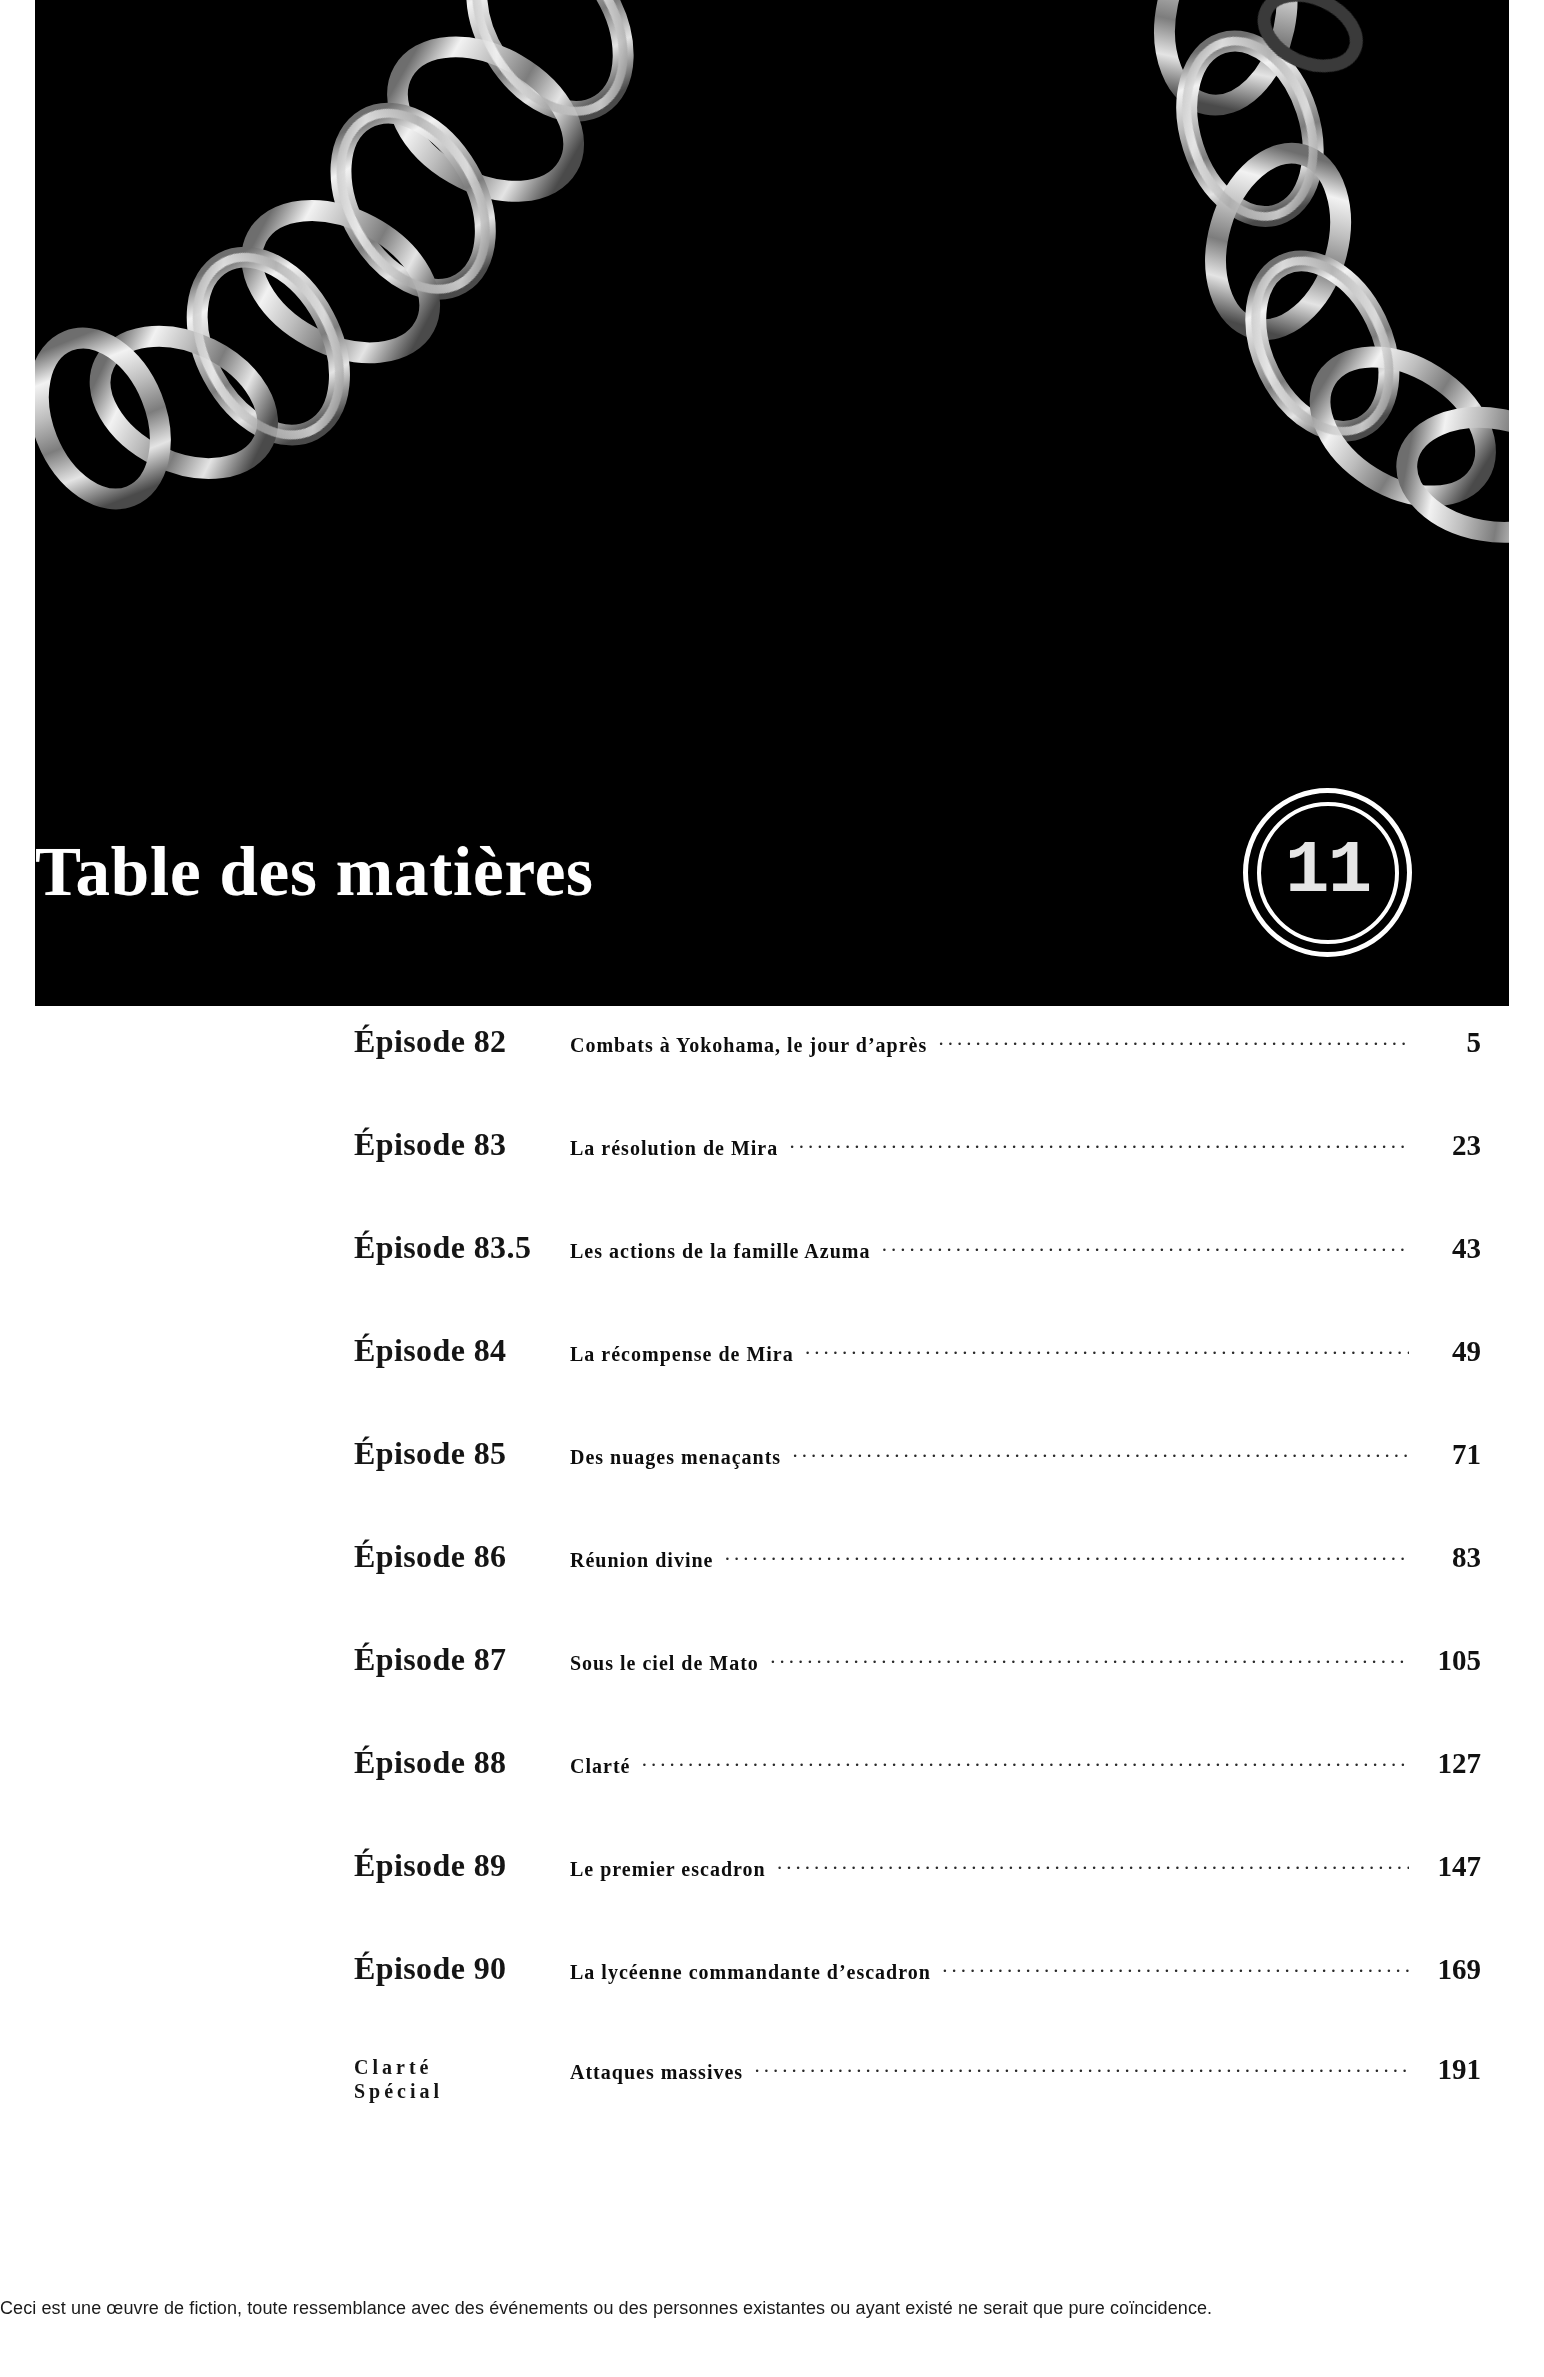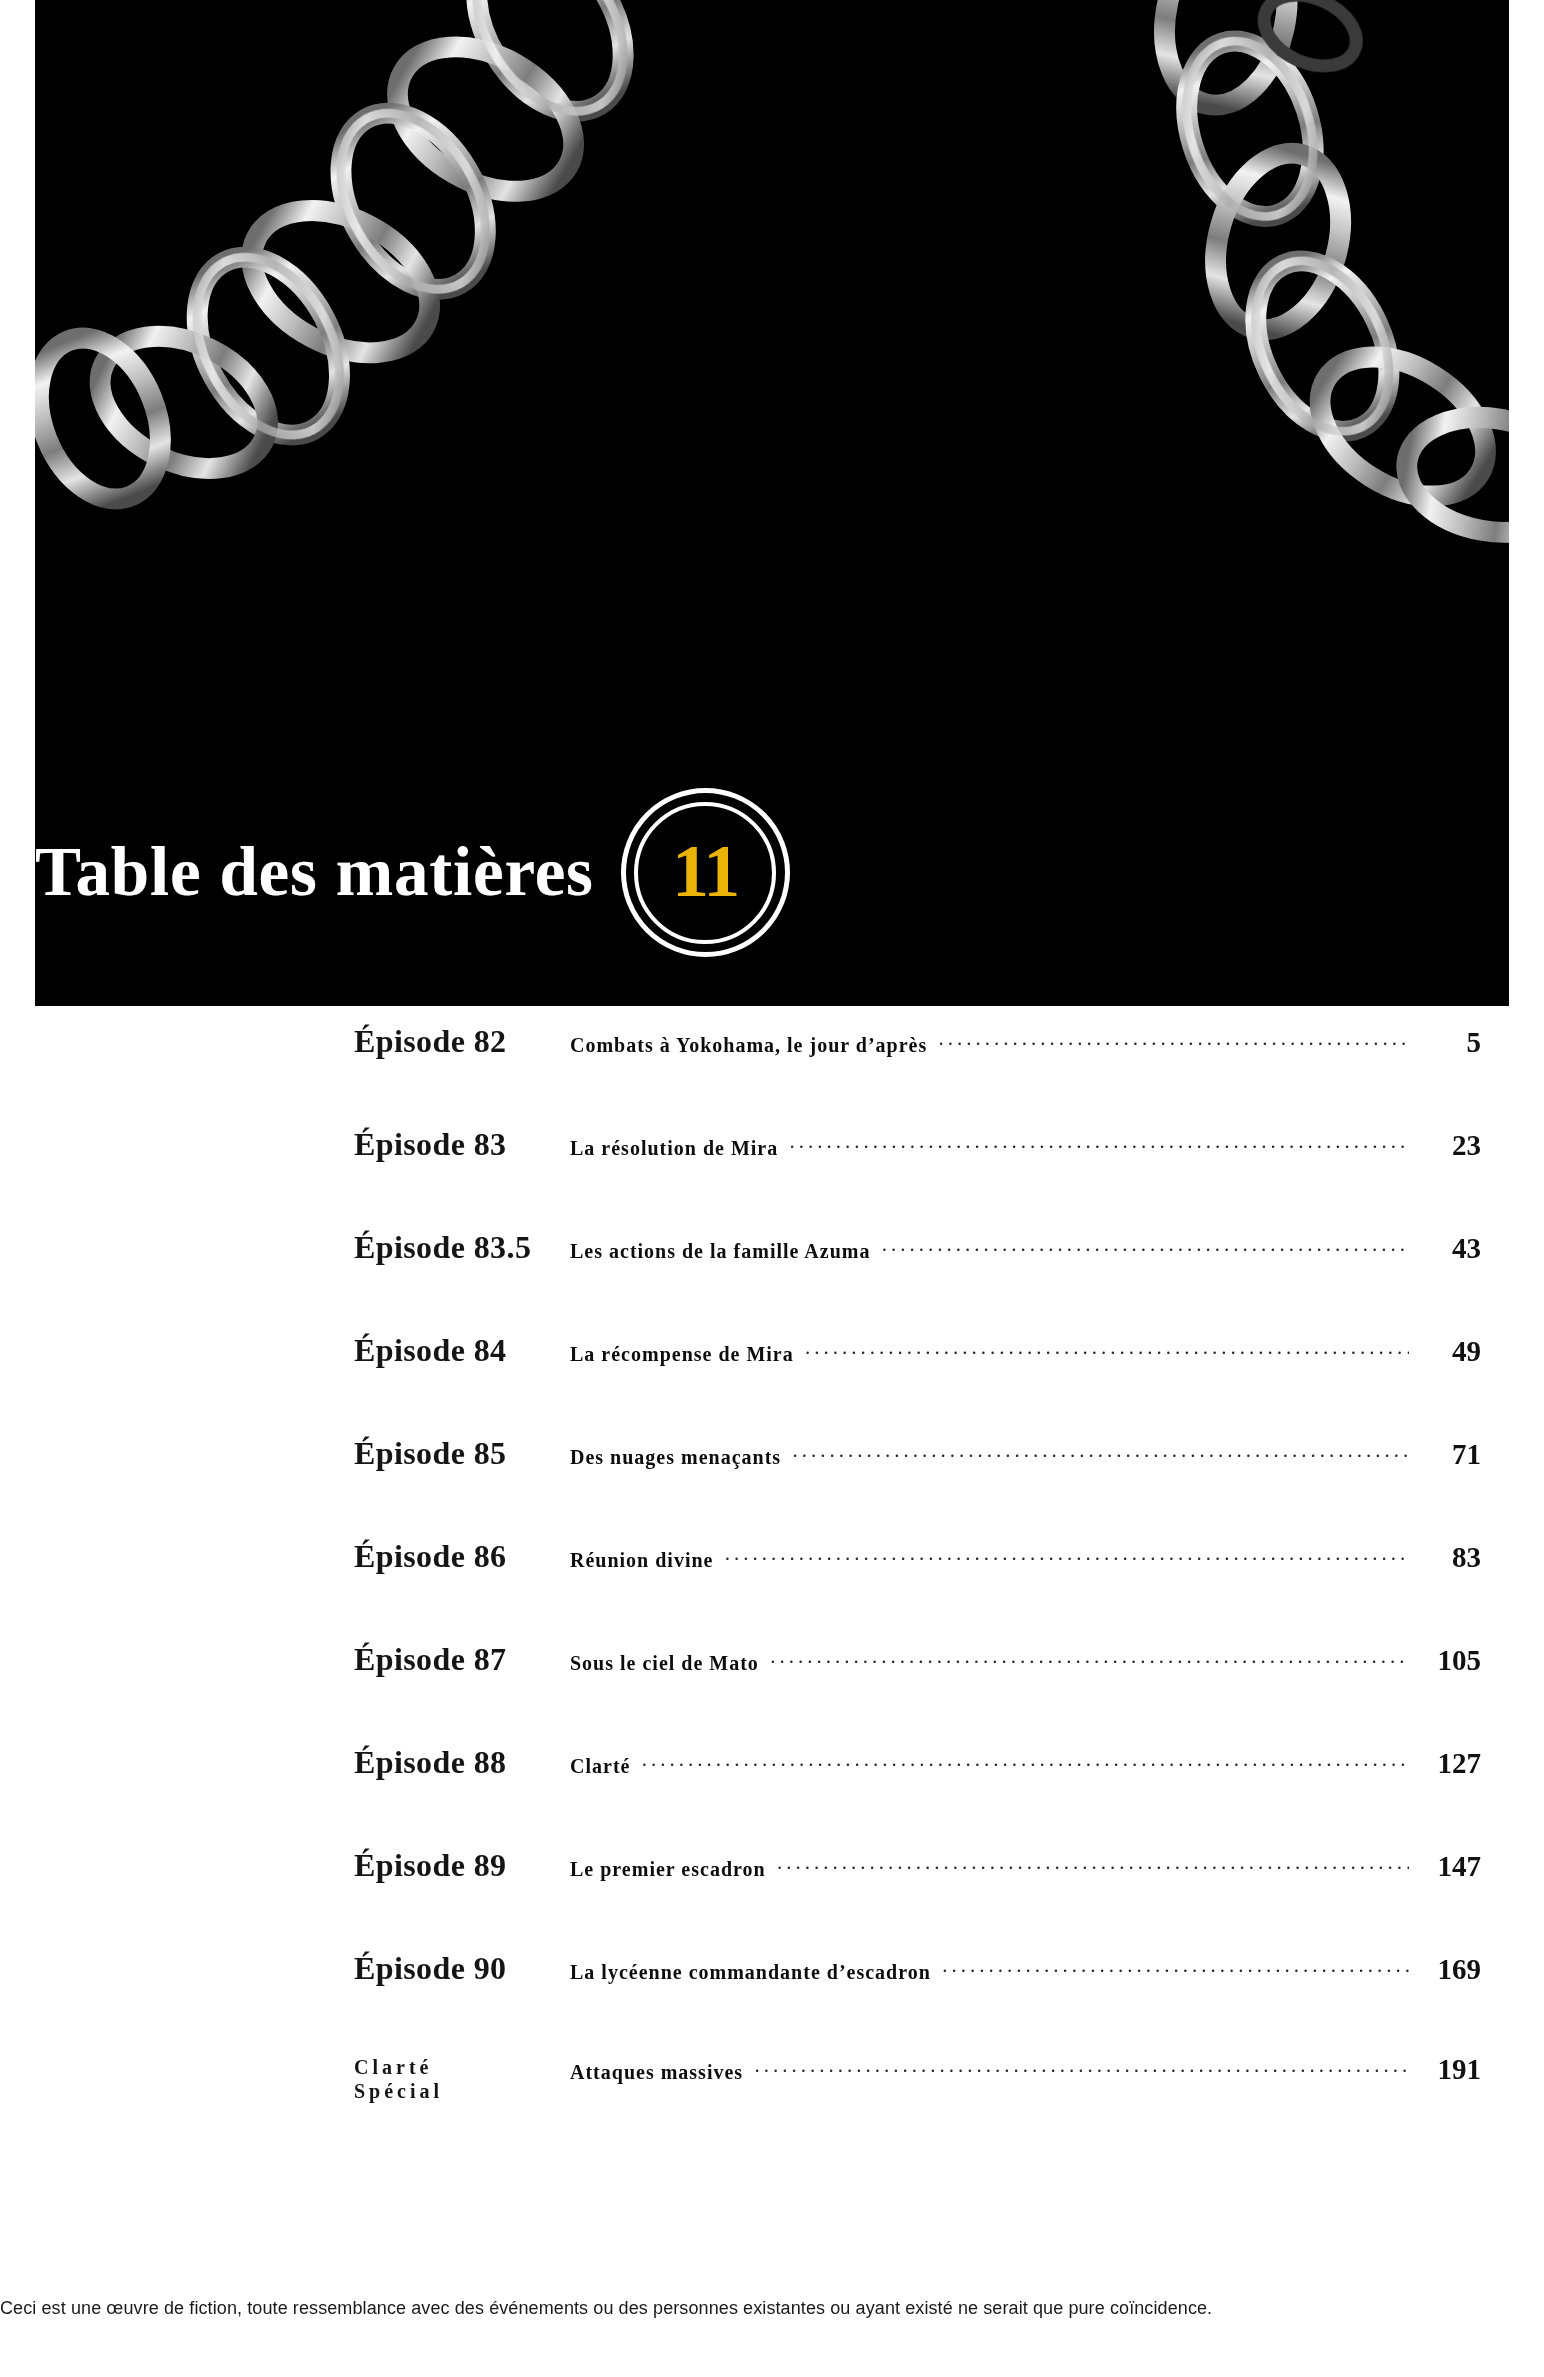--- a/index.html
+++ b/index.html
@@ -44,21 +44,21 @@
   }
 
   
   .title-row {
     position: absolute;
     left: 0;
     right: 0;
     top: 788px;
     display: flex;
     align-items: center;
-    justify-content: flex-start;
+    justify-content: space-between;
     padding-right: 97px;
   }
   .toc-title {
     color: #ffffff;
     font-family: "Liberation Serif", serif;
     font-weight: bold;
     font-size: 69px;
     letter-spacing: 0.8px;
     line-height: 1;
     white-space: nowrap;
@@ -84,22 +84,22 @@
   }
   .volume-badge .ring-inner {
     left: 13.7px; top: 13.7px;
     width: 142px; height: 142px;
     border: 4px solid #ffffff;
     display: flex;
     align-items: center;
     justify-content: center;
   }
   .volume-badge .vol-num {
-    color: #eab308;
-    font-family: Liberation Serif, serif;
+    color: #e5e5e5;
+    font-family: Liberation Mono, monospace;
     font-weight: bold;
     font-size: 74px;
     line-height: 1;
     letter-spacing: -1.6px;
     transform: translateY(-2.4px);
   }
 
   
   .toc {
     position: absolute;

